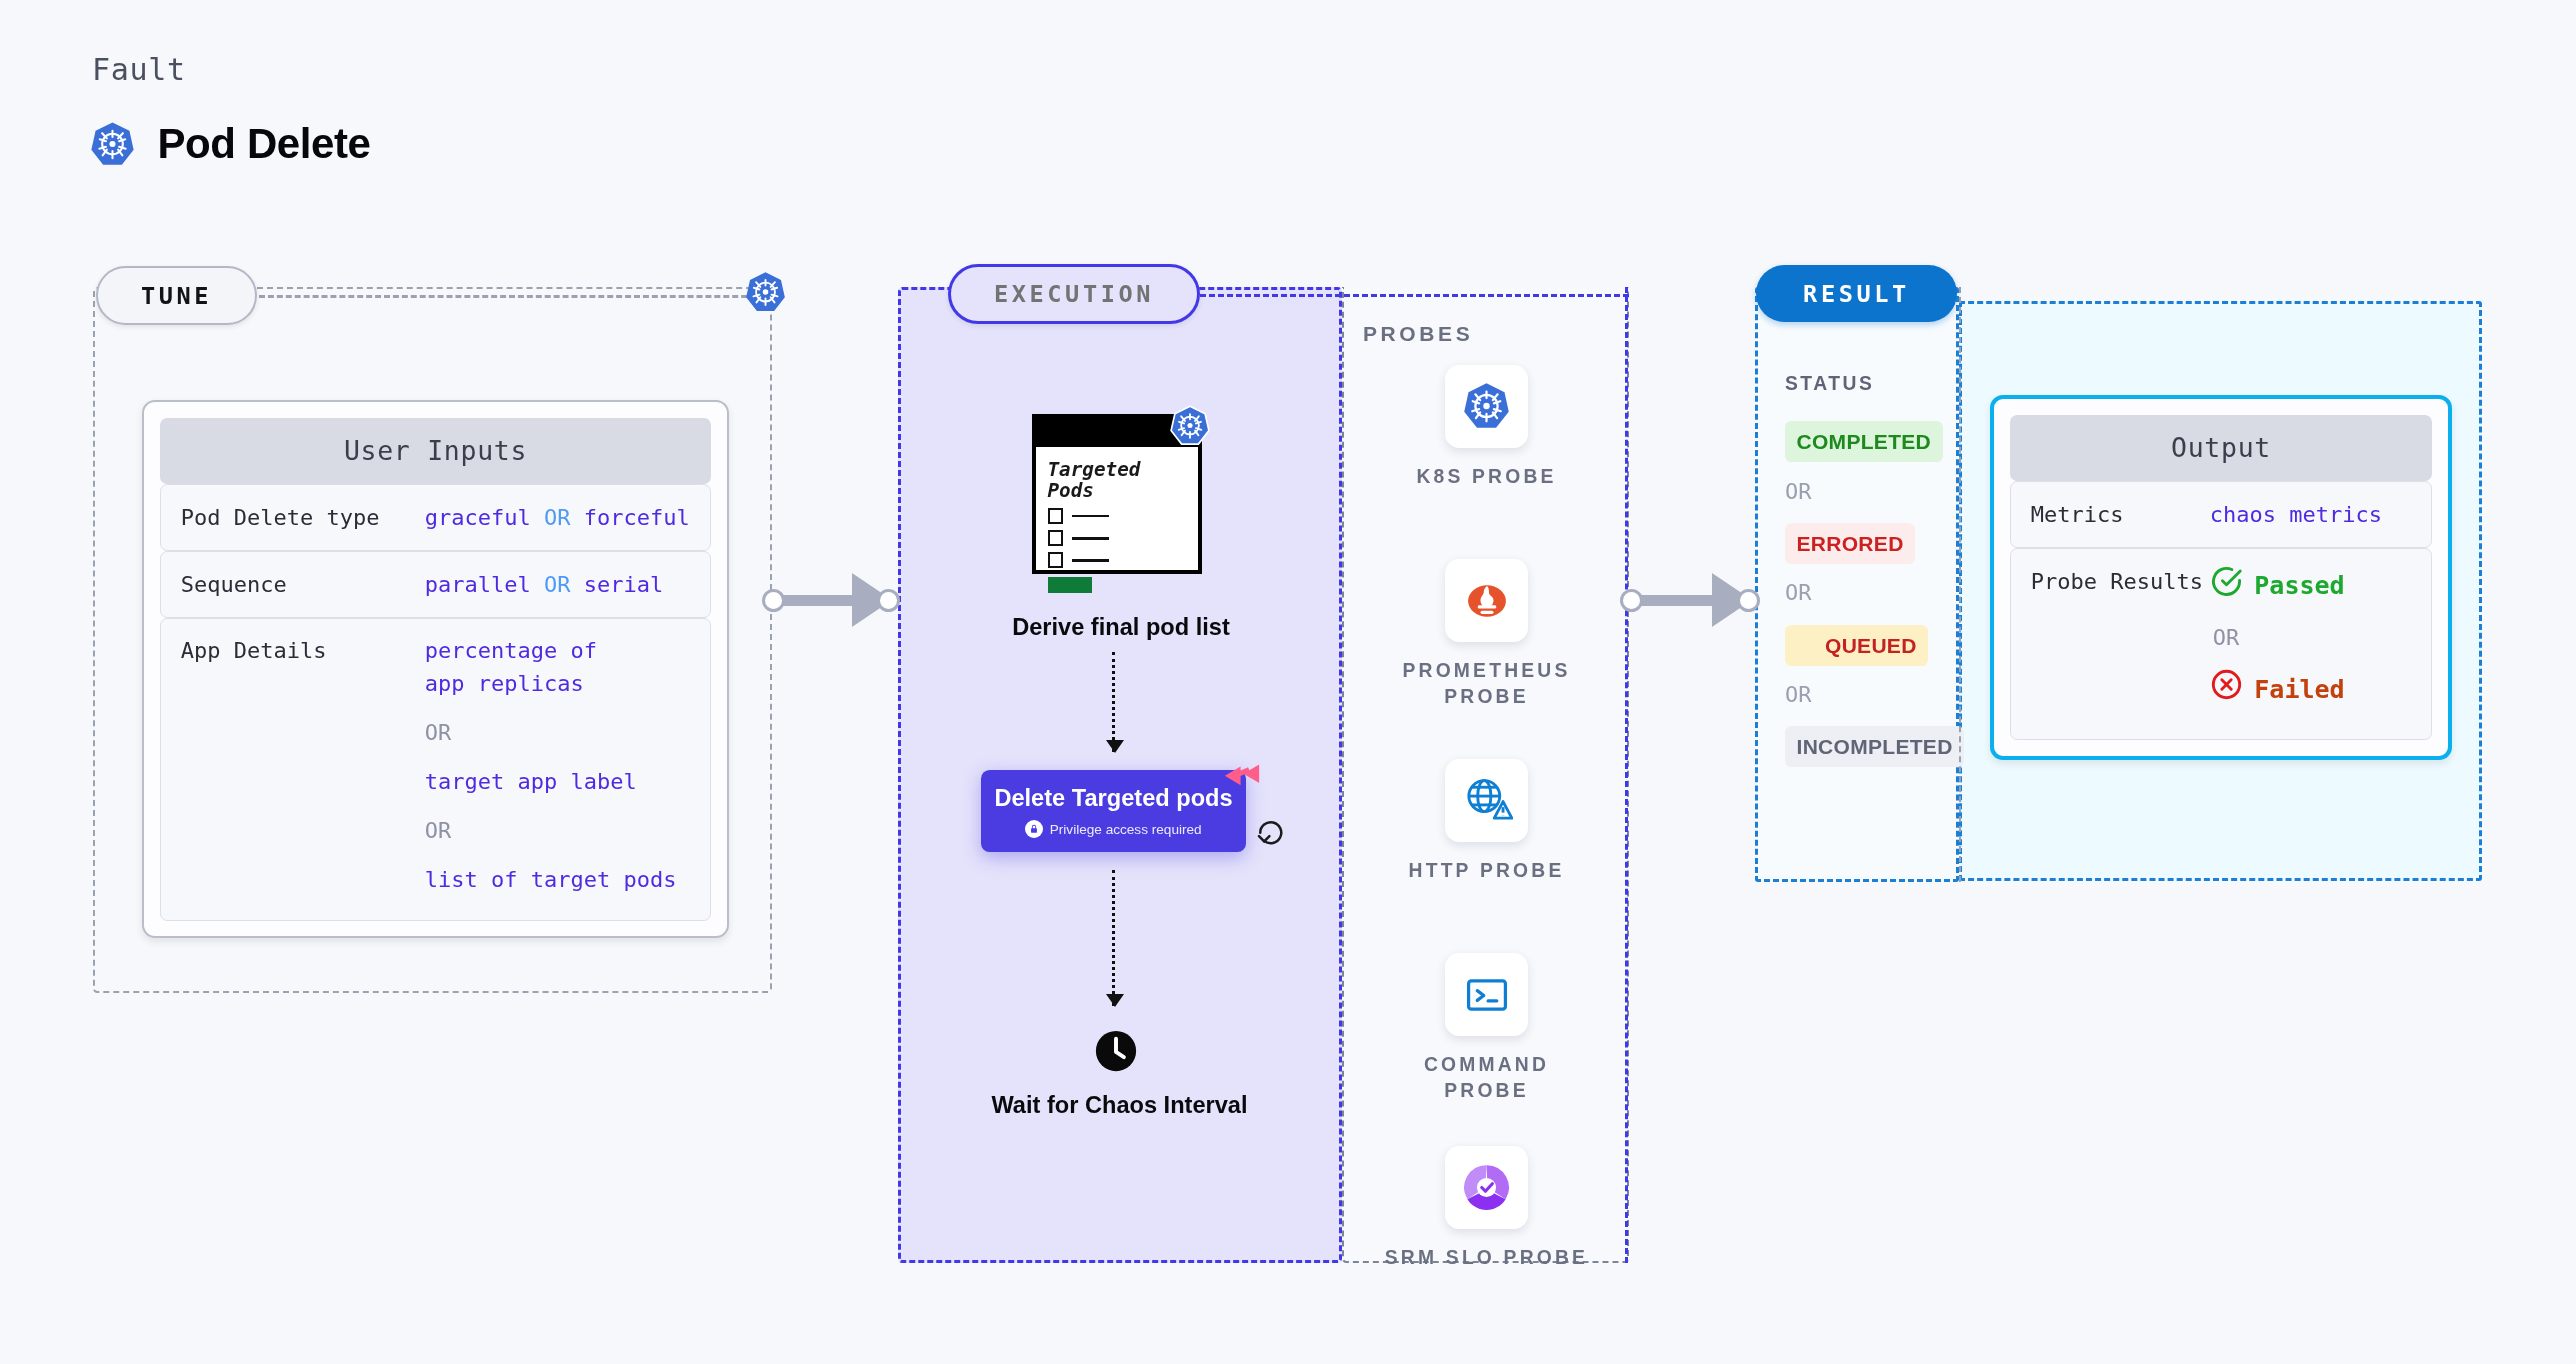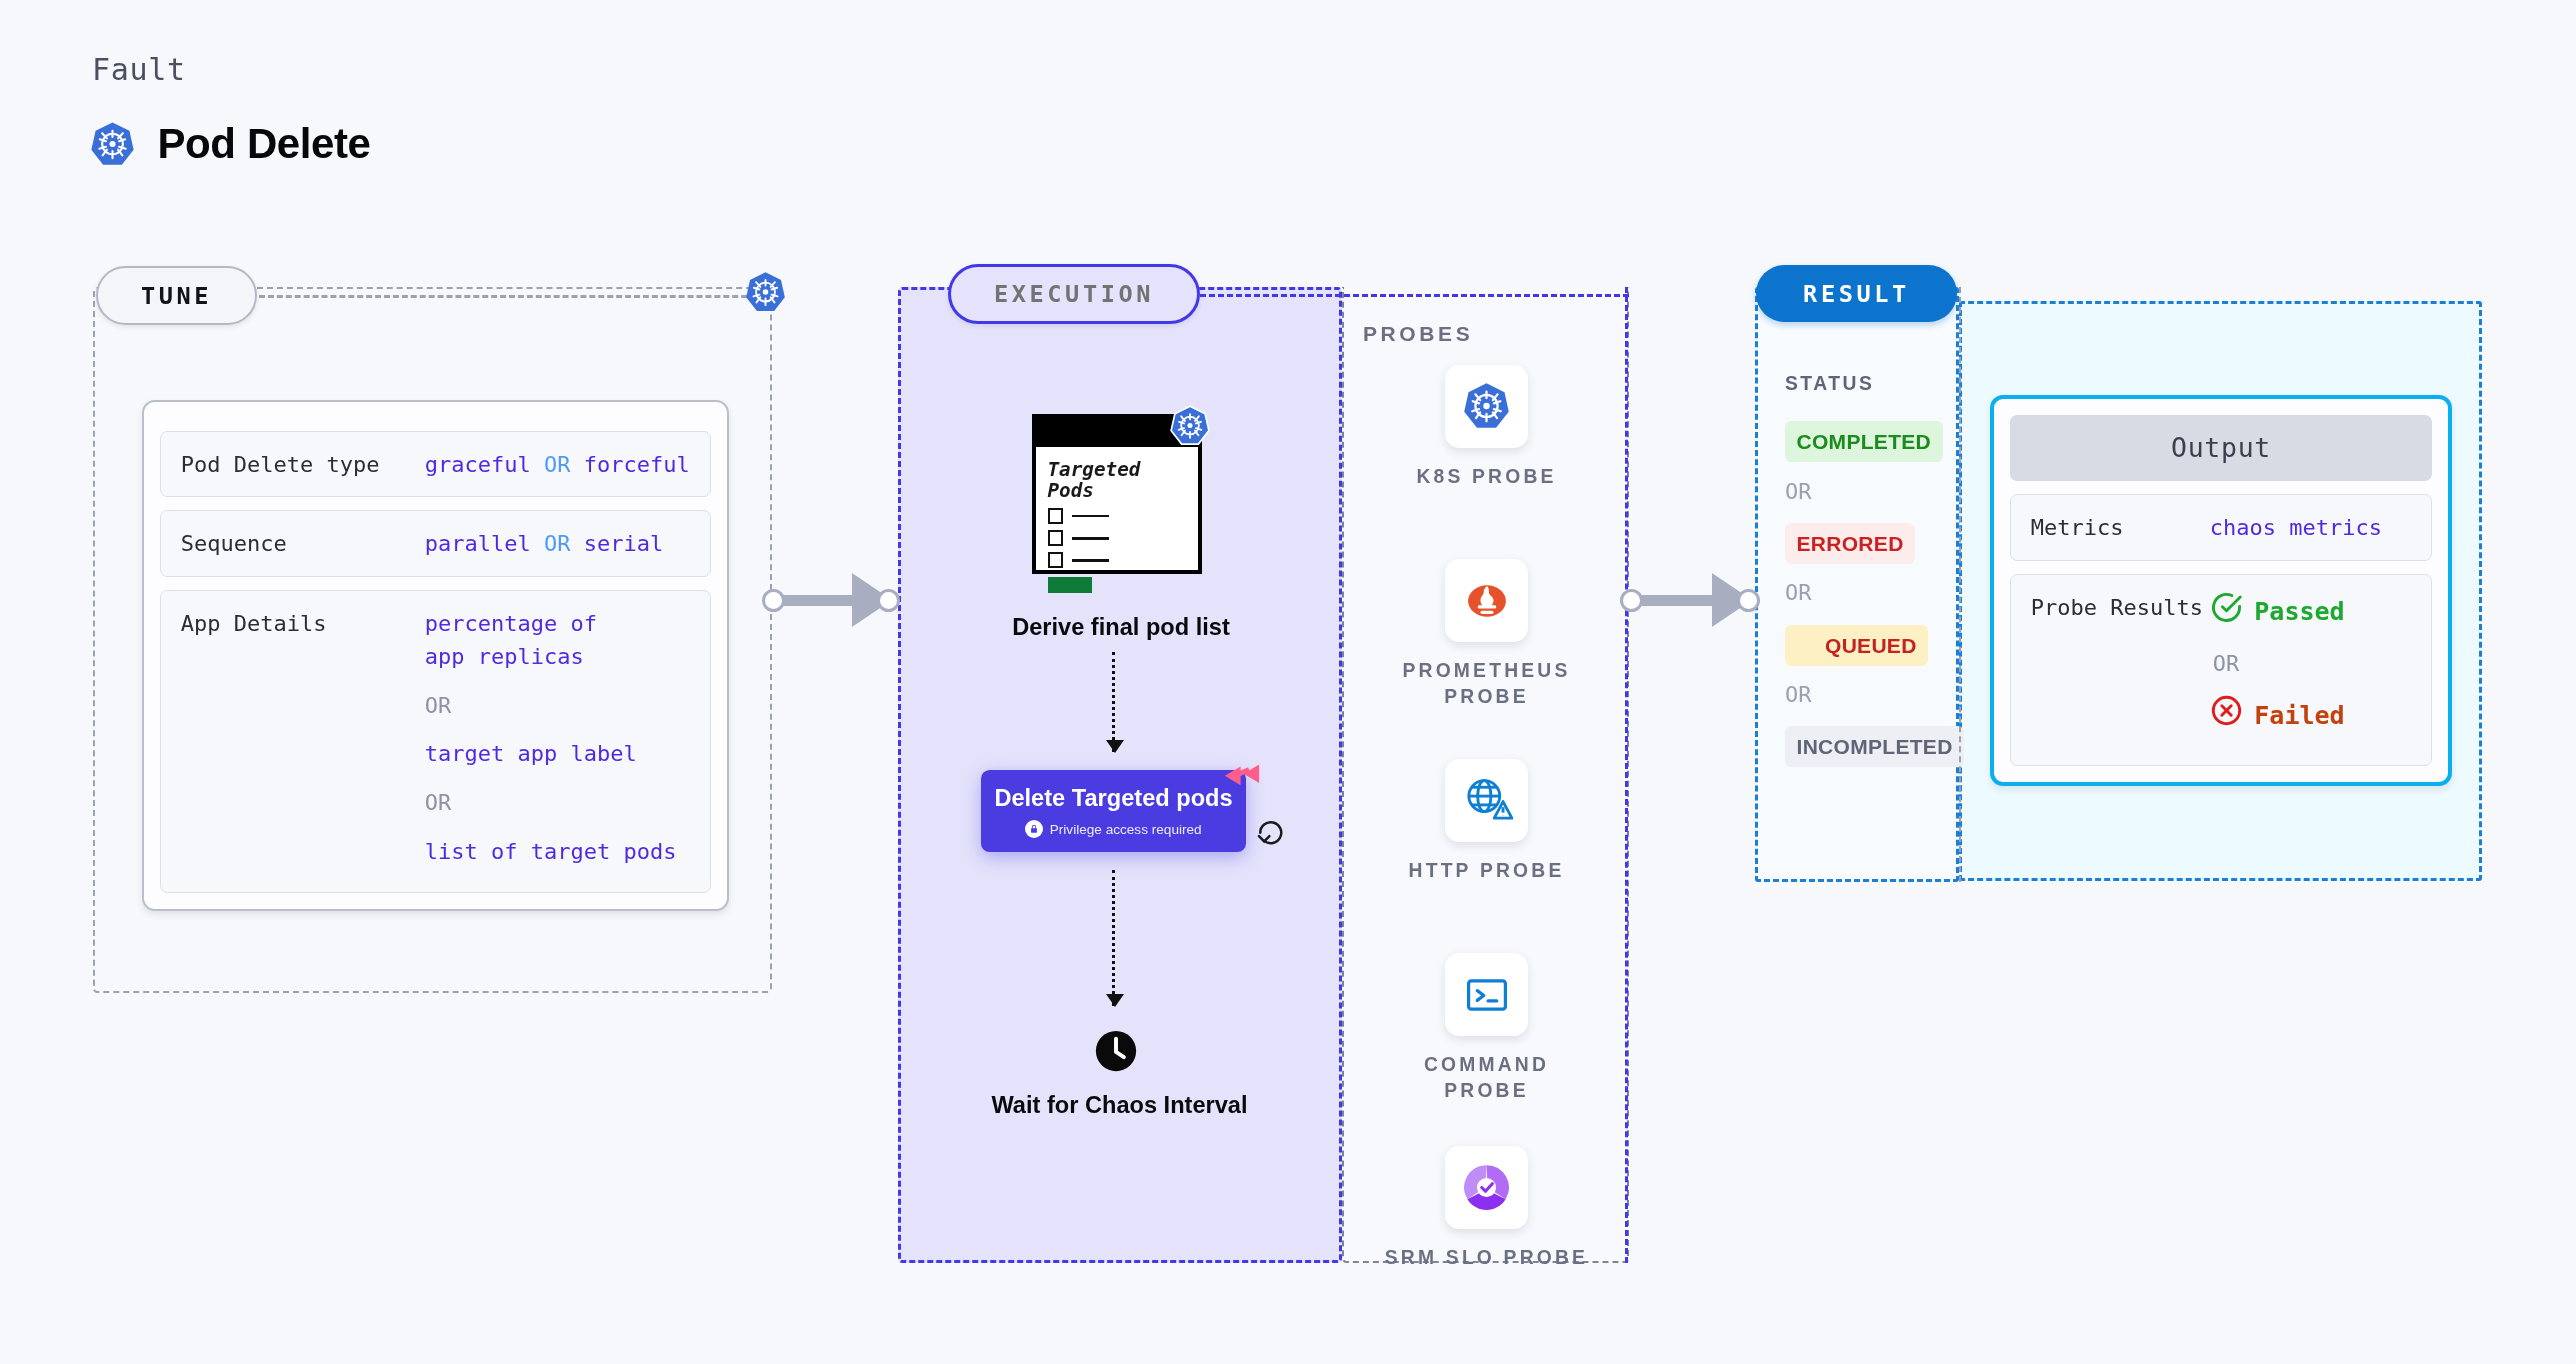--- a/index.html
+++ b/index.html
@@ -55,21 +55,21 @@
     box-shadow: 0 3.6px 7.2px rgba(40,45,70,.10);
     padding: 15.8px;
   }
   .panel-title {
     background: #d8dae4; border-radius: 7.2px;
     font-family: "DejaVu Sans Mono", monospace;
     font-size: 26.5px; color: #3b3f4d; text-align: center;
     padding: 17px 0 18.6px; letter-spacing: 0.7px;
   }
   .prow {
-    margin-top: 13px; background: #f7f8fc;
+    background: #f7f8fc;
     border: 1.4px solid #dcdfe8; border-radius: 7.2px;
     display: flex; align-items: flex-start;
     padding: 15.8px 20px;
     font-family: "DejaVu Sans Mono", monospace;
     font-size: 22px; line-height: 1.5;
   }
   .prow .k { color: #2a2d36; width: 244px; flex: none; }
   .prow .v { color: #4f2ae0; }
   .or-lit { color: #4e9bf5; }
   .or-sep { color: #8d93a4; display: block; margin: 15.8px 0; }
@@ -263,20 +263,21 @@
           <line x1="62" y1="37" x2="72" y2="26"></line>
         <line x1="28" y1="26" x2="38" y2="37"></line>
           <line x1="62" y1="61" x2="71" y2="73"></line>
         <line x1="22" y1="59" x2="36" y2="55"></line>
           <line x1="64" y1="43" x2="77" y2="39"></line>
       </g>
     </svg>
   </div>
 
   <div class="panel" id="user-inputs">
+    <div class="panel-title">User Inputs</div>
 
     <div class="prow">
       <div class="k">Pod Delete type</div>
       <div class="v">
         <span>graceful</span>
         <span class="or-lit">OR</span>
         <span>forceful</span>
       </div>
     </div>
 

